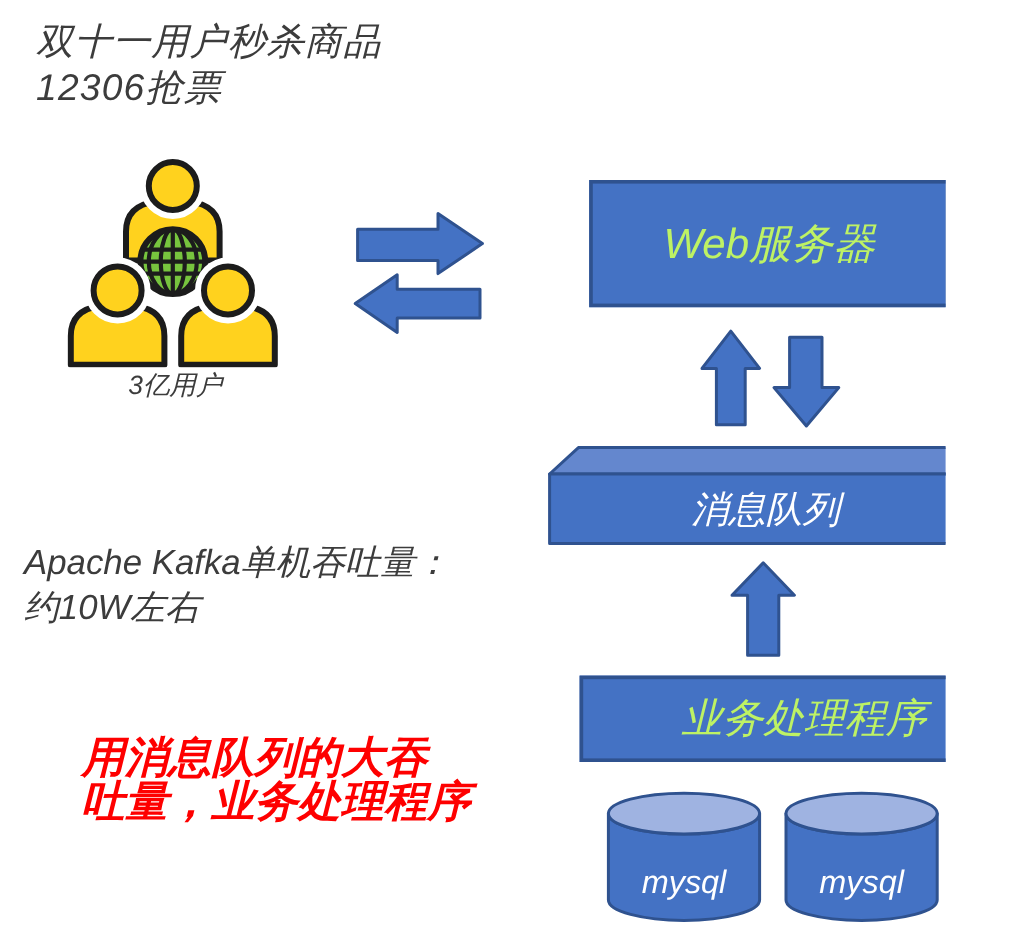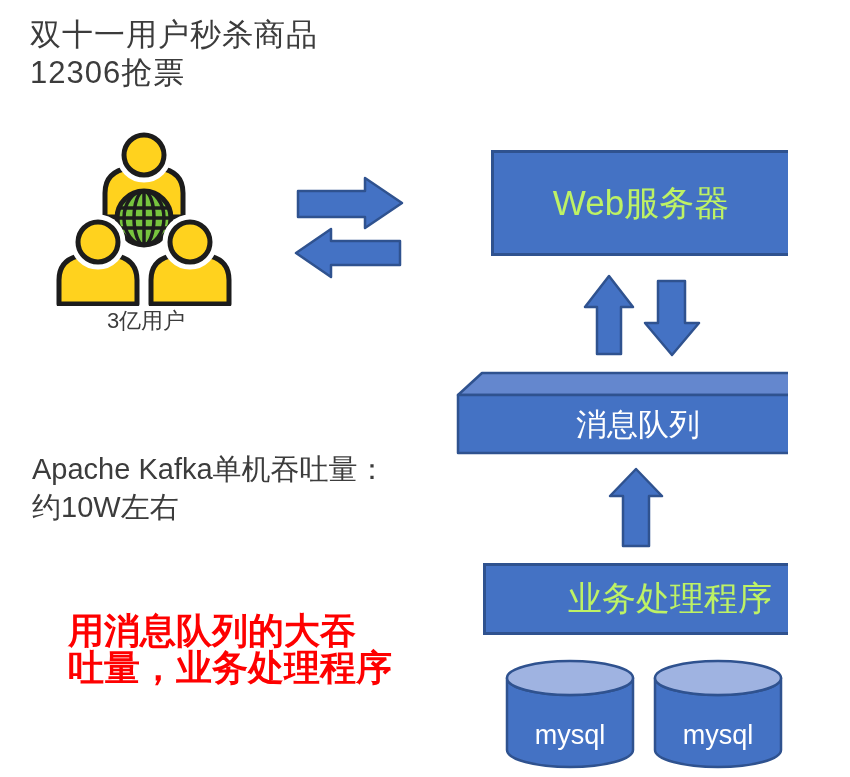--- a/index.html
+++ b/index.html
@@ -2,34 +2,35 @@
 <html><head>
 <meta charset="utf-8">
 <style>
   html,body{margin:0;padding:0;background:#ffffff;}
   .canvas{
     position:relative;
     width:788px;height:777px;
     background:#ffffff;
     overflow:hidden;
     font-family:"Liberation Sans","DejaVu Sans",sans-serif;
+    font-style:italic;
   }
   .abs{position:absolute;}
   .title-text{
     left:30px;top:16px;
     font-size:31px;line-height:38px;
     color:#3c3c3c;letter-spacing:1px;
   }
   .users-label{
     left:56px;top:306px;width:180px;
     text-align:center;
     font-size:22px;color:#3c3c3c;
   }
   .kafka-note{
-    left:32px;top:450px;
+    left:20px;top:450px;
     font-size:29px;line-height:38px;
     color:#3c3c3c;
   }
   .red-note{
     left:68px;top:612px;
     font-size:36px;line-height:37px;
     font-weight:bold;
     color:#fe0000;
   }
   .node-box{

